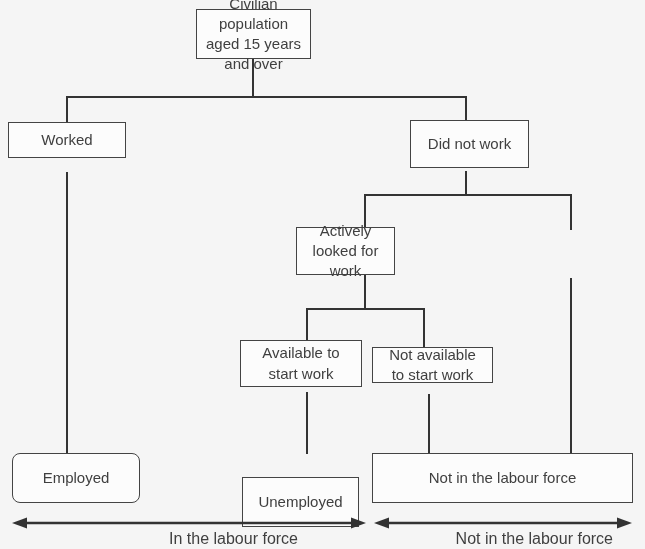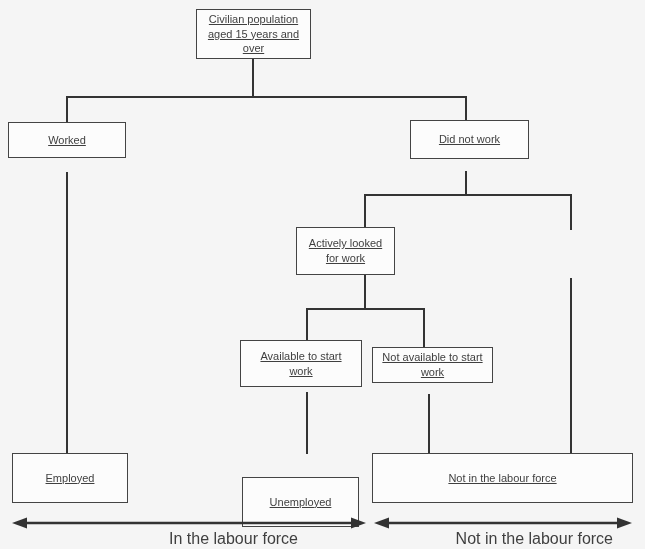--- a/index.html
+++ b/index.html
@@ -17,25 +17,24 @@
   }
   .box {
     position: absolute;
     box-sizing: border-box;
     background: #fcfcfc;
     border: 1px solid #444444;
     display: flex;
     align-items: center;
     justify-content: center;
     text-align: center;
-    font-size: 11px;
+    font-size: 15px;
     line-height: 1.35;
     color: #3f3f3f;
     padding: 3px 8px;
-    text-decoration: underline;
   }
   .line {
     position: absolute;
     background: #333333;
   }
   .hline { height: 2px; }
   .vline { width: 2px; }
   .arrow-label {
     position: absolute;
     width: 220px;
@@ -45,26 +44,26 @@
   }
   .arrows-svg {
     position: absolute;
     left: 0;
     top: 512;
   }
 
   
   .b-civ        { left:196px; top:9px;   width:115px; height:50px; }
   .b-worked     { left:8px;   top:122px; width:118px; height:36px; }
-  .b-dnw        { left:410px; top:120px; width:119px; height:39px; }
+  .b-dnw        { left:410px; top:120px; width:119px; height:48px; }
   .b-act        { left:296px; top:227px; width:99px; height:48px; }
   .b-dna        { left:513px; top:229px; width:114px; height:50px; }
   .b-avail      { left:240px; top:340px; width:122px; height:47px; }
   .b-notavail   { left:372px; top:347px; width:121px; height:36px; }
-  .b-employed   { left:12px;  top:453px; width:116px; height:50px; }
+  .b-employed   { left:12px;  top:453px; width:128px; height:50px;border-radius:8px; }
   .b-unemployed { left:242px; top:453px; width:117px; height:50px;margin-top:24px; }
   .b-nilf       { left:372px; top:453px; width:261px; height:50px; }
 
   
   .l-v-top        { left:252px; top:58px;  height:40px; }
   .l-h-1          { left:66px;  top:96px;  width:401px; }
   .l-v-worked-in  { left:66px;  top:96px;  height:27px; }
   .l-v-dnw-in     { left:465px; top:96px;  height:26px; }
   .l-v-dnw-out    { left:465px; top:171px; height:25px; }
   .l-h-2          { left:364px; top:194px; width:208px; }

